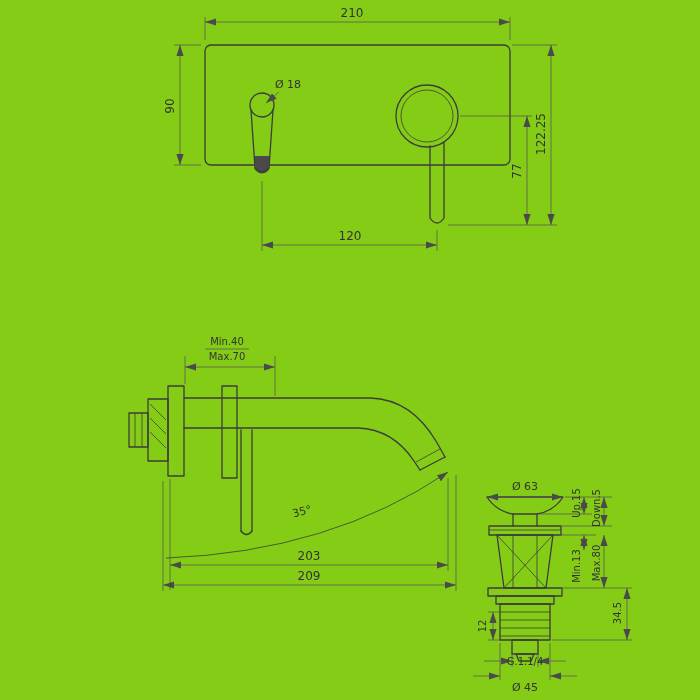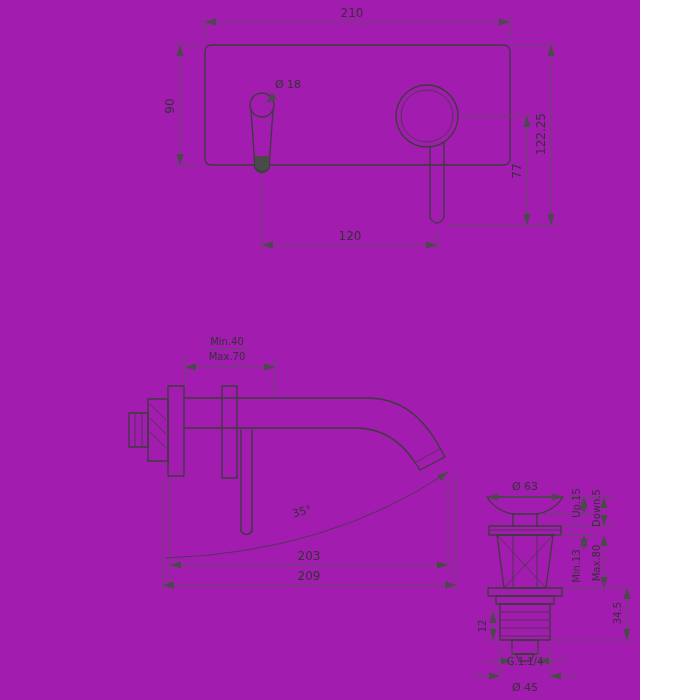--- a/index.html
+++ b/index.html
@@ -1,16 +1,16 @@
 <!DOCTYPE html>
 <html><head>
 <meta charset="utf-8">
 <style>
   html,body { margin:0; padding:0; background:#ffffff; }
-  .canvas { width:640px; height:700px; background:#a21caf; position:relative; overflow:hidden; }
+  .canvas { width:700px; height:700px; background:#84cc16; position:relative; overflow:hidden; }
   svg { display:block; }
   .obj   { stroke:#3c3c3c; stroke-width:1.3; fill:none; stroke-linecap:round; stroke-linejoin:round; }
   .objthin { stroke:#3c3c3c; stroke-width:0.8; fill:none; }
   .fillobj { fill:#4a4a4a; stroke:none; }
   .dim   { stroke:#555; stroke-width:0.75; fill:none; }
   text   { font-family:"DejaVu Sans", sans-serif; fill:#333; }
   .t12 { font-size:12px; }
   .t11 { font-size:11px; }
   .t10 { font-size:10px; }
 </style>

